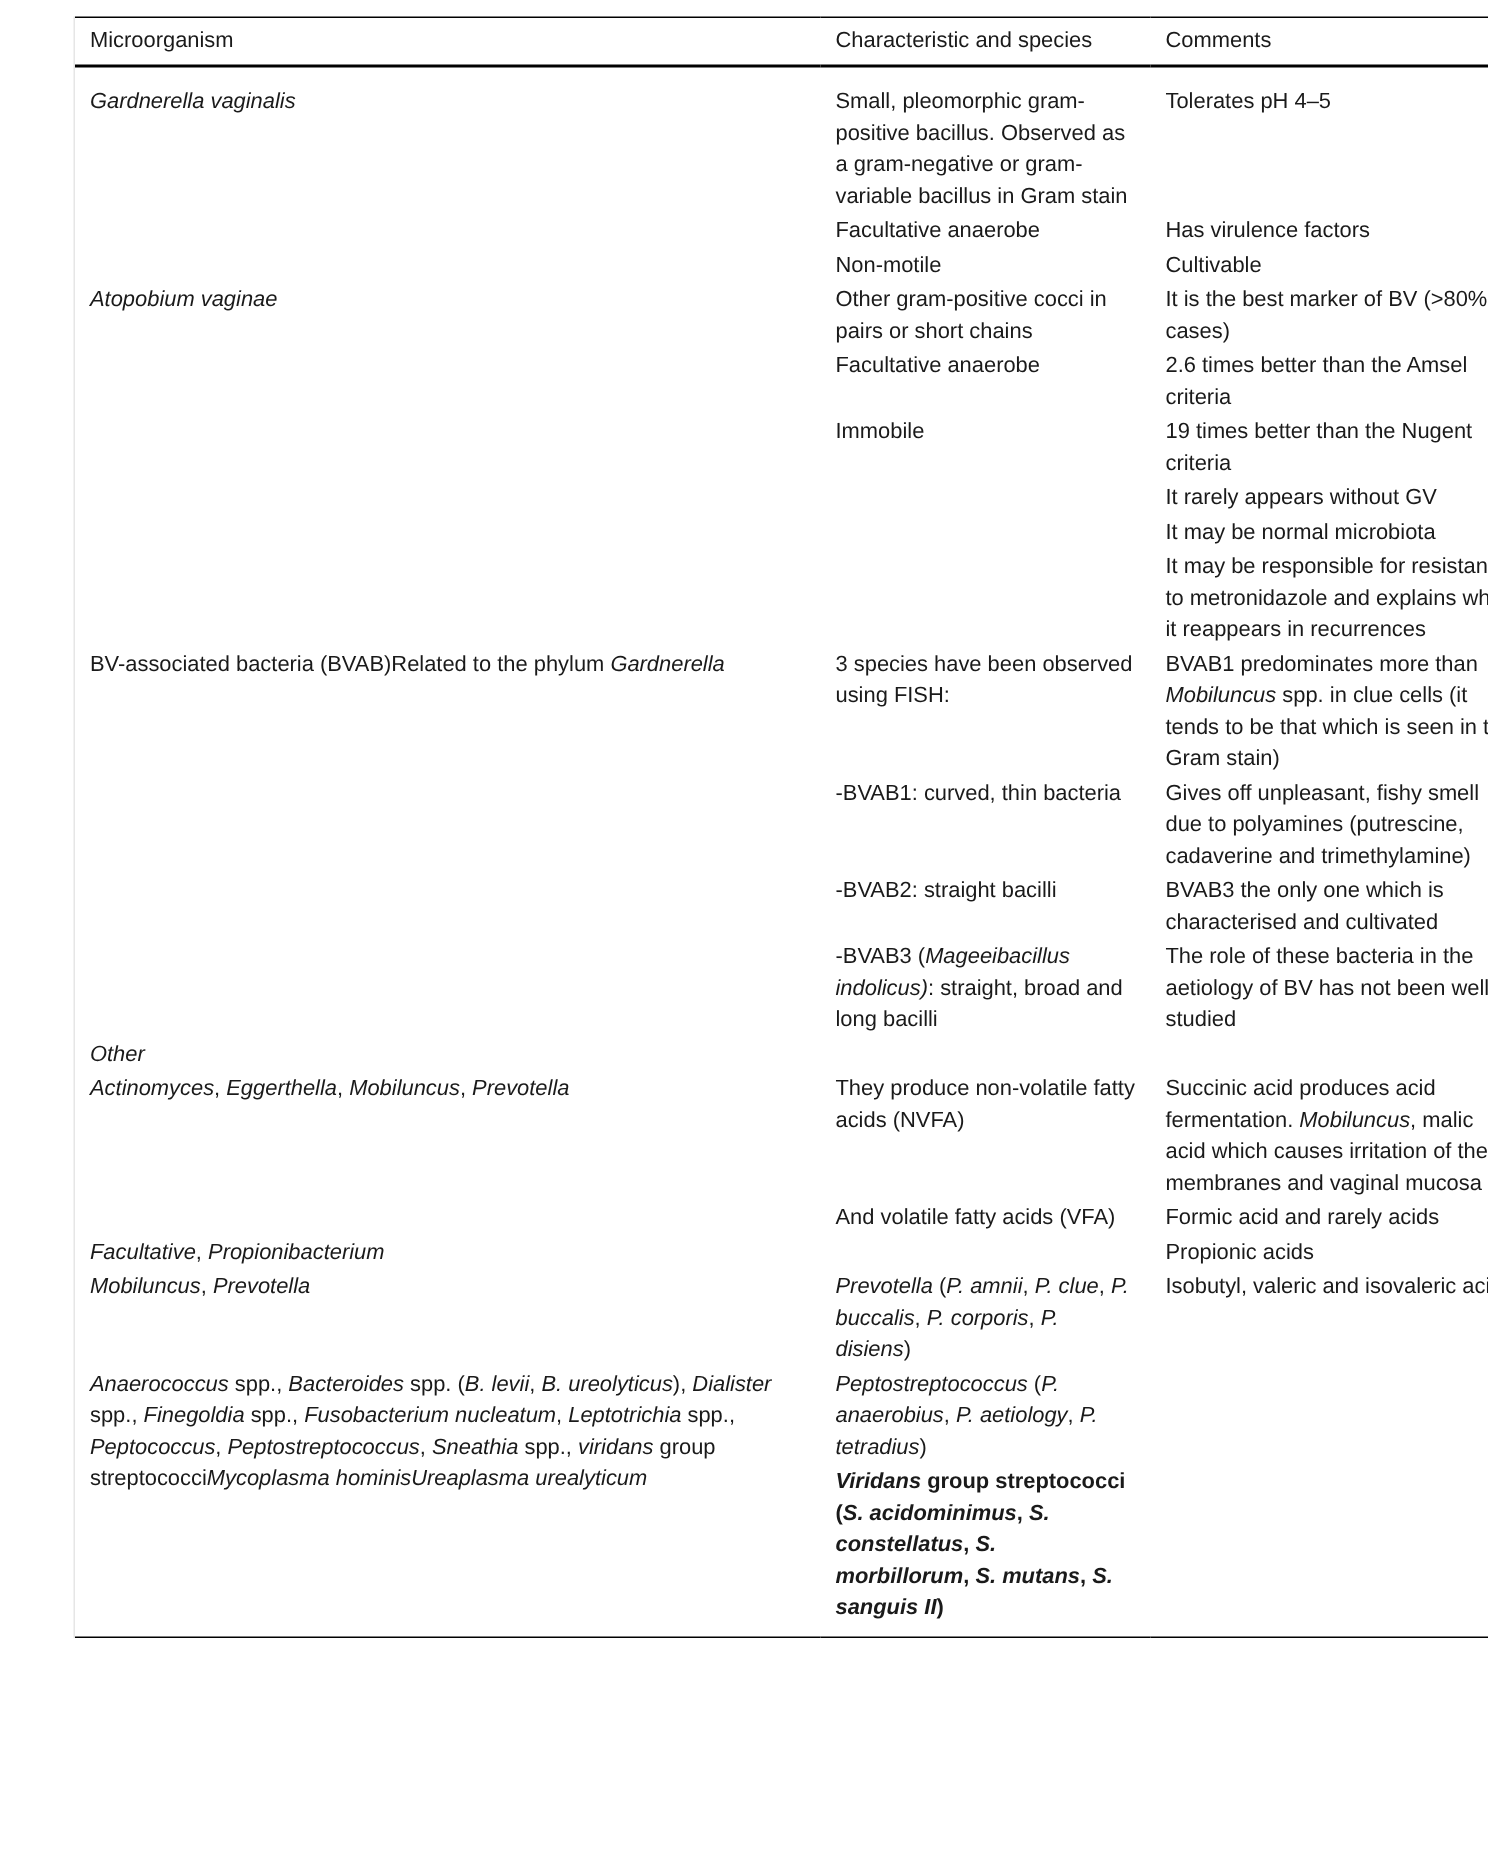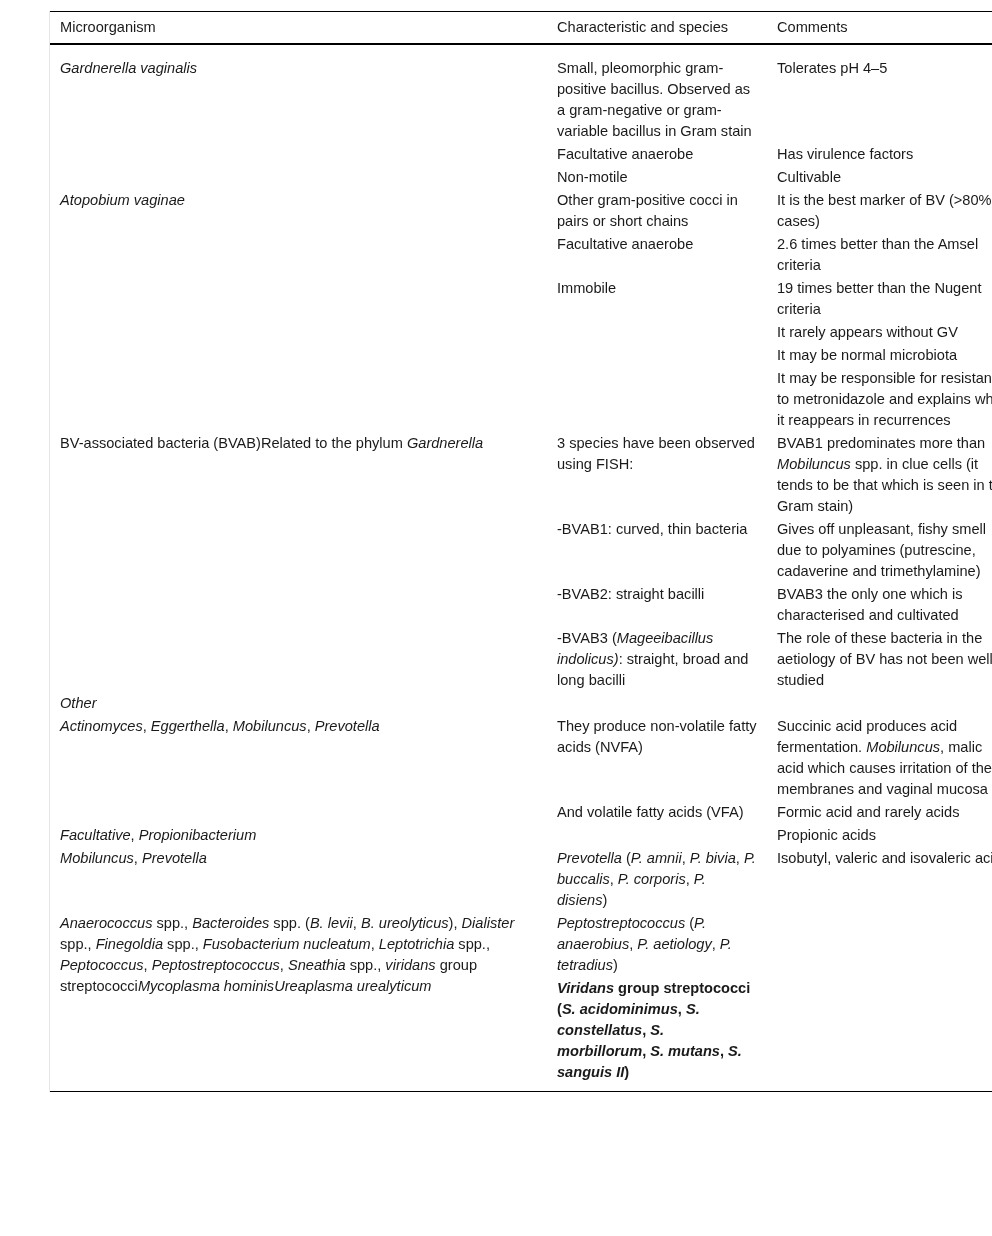--- a/index.html
+++ b/index.html
@@ -109,21 +109,21 @@
           <td class="c2"><span>And volatile fatty acids (VFA)</span></td>
           <td class="c3"><span>Formic acid and rarely acids</span></td>
         </tr>
         <tr>
           <td class="c1"><span class="i">Facultative</span><span>, </span><span class="i">Propionibacterium</span></td>
           <td class="c2"></td>
           <td class="c3"><span>Propionic acids</span></td>
         </tr>
         <tr>
           <td class="c1"><span class="i">Mobiluncus</span><span>, </span><span class="i">Prevotella</span></td>
-          <td class="c2"><span class="i">Prevotella</span><span> (</span><span class="i">P. amnii</span><span>, </span><span class="i">P. bivia</span><span>, </span><span class="i">P. buccalis</span><span>, </span><span class="i">P. corporis</span><span>, </span><span class="i">P. disiens</span><span>)</span></td>
+          <td class="c2"><span class="i">Prevotella</span><span> (</span><span class="i">P. amnii</span><span>, </span><span class="i">P. clue</span><span>, </span><span class="i">P. buccalis</span><span>, </span><span class="i">P. corporis</span><span>, </span><span class="i">P. disiens</span><span>)</span></td>
           <td class="c3"><span>Isobutyl, valeric and isovaleric acids</span></td>
         </tr>
         <tr>
           <td class="c1" rowspan="2"><span class="i">Anaerococcus</span><span> spp., </span><span class="i">Bacteroides</span><span> spp. (</span><span class="i">B. levii</span><span>, </span><span class="i">B. ureolyticus</span><span>), </span><span class="i">Dialister</span><span> spp., </span><span class="i">Finegoldia</span><span> spp., </span><span class="i">Fusobacterium nucleatum</span><span>, </span><span class="i">Leptotrichia</span><span> spp., </span><span class="i">Peptococcus</span><span>, </span><span class="i">Peptostreptococcus</span><span>, </span><span class="i">Sneathia</span><span> spp., </span><span class="i">viridans</span><span> group streptococci</span><span class="i">Mycoplasma hominis</span><span class="i">Ureaplasma urealyticum</span></td>
           <td class="c2"><span class="i">Peptostreptococcus</span><span> (</span><span class="i">P. anaerobius</span><span>, </span><span class="i">P. aetiology</span><span>, </span><span class="i">P. tetradius</span><span>)</span></td>
           <td class="c3"></td>
         </tr>
         <tr>
           <td class="c2"><span class="i">Viridans</span><span> group streptococci (</span><span class="i">S. acidominimus</span><span>, </span><span class="i">S. constellatus</span><span>, </span><span class="i">S. morbillorum</span><span>, </span><span class="i">S. mutans</span><span>, </span><span class="i">S. sanguis II</span><span>)</span></td>
           <td class="c3"></td>

